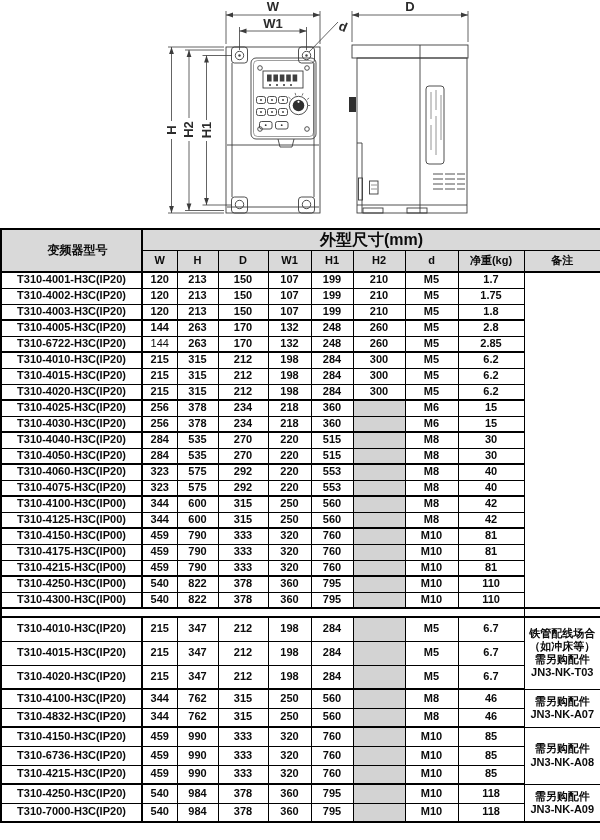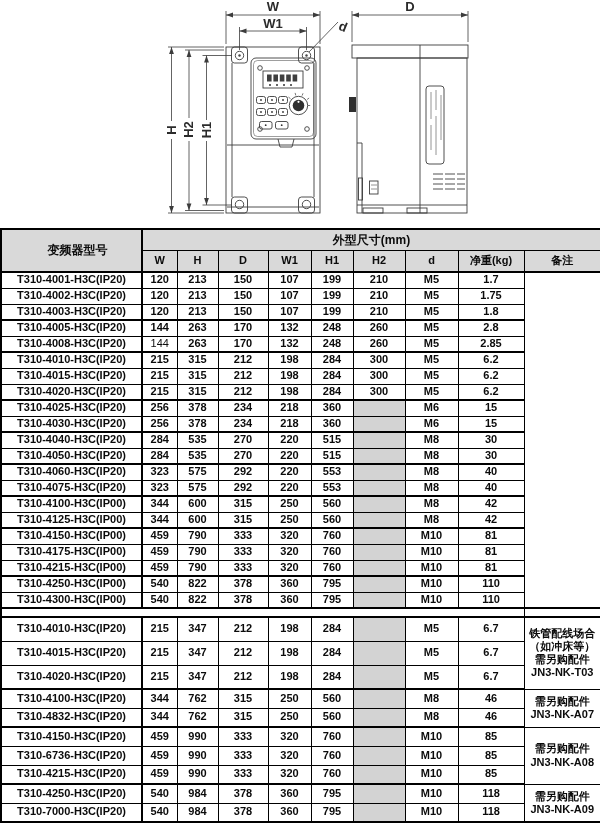--- a/index.html
+++ b/index.html
@@ -16,21 +16,21 @@
     border:2px solid var(--border);
   }
   .dim-table th,.dim-table td{
     border:1px solid var(--border);
     text-align:center;vertical-align:middle;
     padding:0;color:#0b0b0b;font-weight:bold;font-size:11px;line-height:1.05;
     overflow:hidden;white-space:nowrap;
   }
   .dim-table thead th{background:var(--header-bg);}
   th.model-head{border-right:2px solid var(--border);font-size:12px;border-bottom:2px solid var(--border);padding-left:12px;}
-  th.group-head{font-size:12px;height:20px;margin-top:6px;}
+  th.group-head{font-size:16px;height:20px;margin-top:6px;}
   tr.subhead th{height:20px;border-bottom:2px solid var(--border);}
   td.model{border-right:2px solid var(--border);}
   tr.row{height:16px;padding-left:14px;}
   tr.s2{height:19px;}
   tr.tall{height:24px;}
   tr.gend td{border-bottom:2px solid var(--border);}
   td.empty{background:var(--empty-bg);}
   td.light{font-weight:normal;}
   td.remark{white-space:normal;line-height:1.2;font-size:11px;padding:1px 0;text-align:center;}
   tr.spacer{height:9px;}
@@ -295,21 +295,21 @@
           <td class="num">144</td>
           <td class="num">263</td>
           <td class="num">170</td>
           <td class="num">132</td>
           <td class="num">248</td>
           <td class="num">260</td>
           <td class="num">M5</td>
           <td class="num">2.8</td>
         </tr>
         <tr class="row gend">
-          <td class="model">T310-4008-H3C(IP20)</td>
+          <td class="model">T310-6722-H3C(IP20)</td>
           <td class="num light">144</td>
           <td class="num">263</td>
           <td class="num">170</td>
           <td class="num">132</td>
           <td class="num">248</td>
           <td class="num">260</td>
           <td class="num">M5</td>
           <td class="num">2.85</td>
         </tr>
         <tr class="row">

